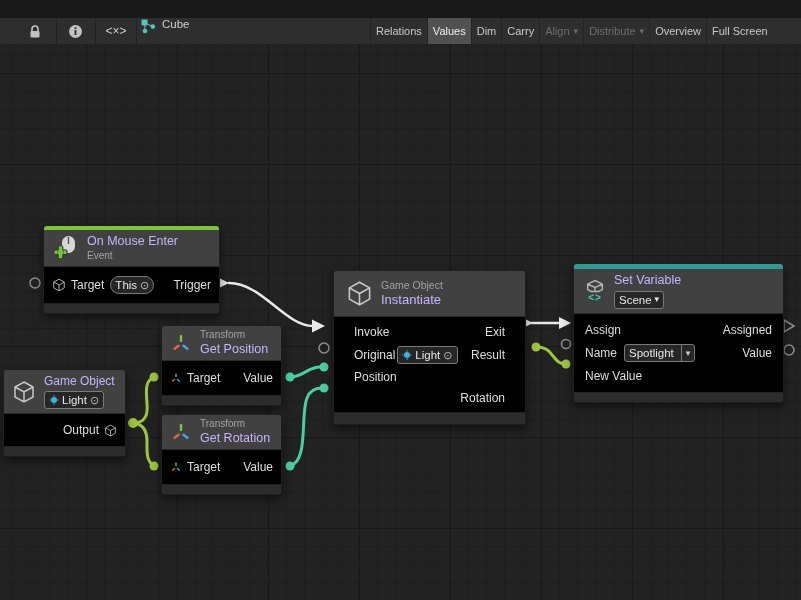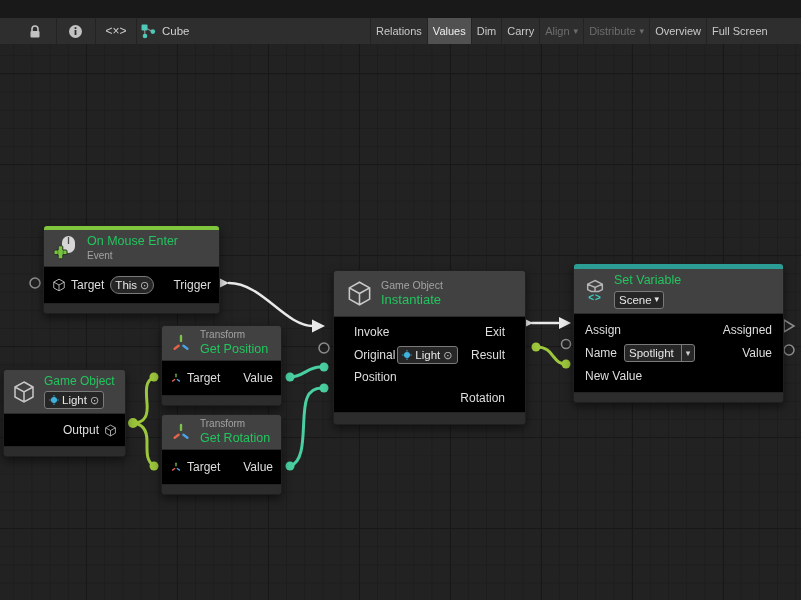--- a/index.html
+++ b/index.html
@@ -12,21 +12,21 @@
        border-top:2px solid #3f74b4;font-size:11.5px;color:#dcdcdc;line-height:16px;padding-left:7px;box-sizing:border-box;}
   .win-controls{position:absolute;right:4px;top:0;height:18px;display:flex;align-items:center;gap:10px;
                 font-size:13px;color:#c4c4c4;}
   .win-controls span{cursor:default;line-height:18px;}
 
   
   .toolbar{position:absolute;top:18px;left:0;right:0;height:26px;background:#2e2e2e;
            border-bottom:1px solid #1a1a1a;font-size:11px;color:#c9c9c9;}
   .tb-cell{position:absolute;top:0;height:26px;display:flex;align-items:center;justify-content:center;}
   .tb-sep{position:absolute;top:0;width:1px;height:26px;background:#232323;}
-  .tb-graphname{position:absolute;left:140px;top:0;height:26px;display:flex;align-items:center;gap:6px;font-size:11.5px;color:#cfcfcf;}
+  .tb-graphname{position:absolute;left:140px;top:0;height:26px;display:flex;gap:6px;font-size:11.5px;color:#cfcfcf;}
   .tb-zoom{position:absolute;left:217px;top:0;height:26px;display:flex;align-items:center;gap:8px;color:#bdbdbd;}
   .zoom-track{position:relative;width:100px;height:2px;background:#5f5f5f;border-radius:1px;}
   .zoom-handle{position:absolute;top:-5px;left:86px;width:12px;height:12px;border-radius:50%;background:#9c9c9c;}
   .tb-buttons{position:absolute;left:370px;right:0;top:0;height:26px;display:flex;}
   .tb-btn{height:26px;display:flex;align-items:center;padding:0 5px;border-left:1px solid #232323;
           color:#c9c9c9;white-space:nowrap;gap:4px;}
   .tb-btn.active{background:#515151;color:#efefef;}
   .tb-btn.disabled{color:#6d6d6d;}
   .dd-arrow{font-size:9px;line-height:1;}
 
@@ -50,21 +50,21 @@
   .port-open{fill:none;stroke:#909090;stroke-width:1.5;}
   .tri.flow{fill:#e9e9e9;}
 
   
   .node{position:absolute;background:#3a3a3a;border:1px solid #1f1f1f;border-radius:4px;
         box-shadow:0 4px 10px rgba(0,0,0,.5);box-sizing:border-box;overflow:hidden;font-size:12px;}
   .accent{height:4px;}
   .nhead{background:#414141;display:flex;align-items:center;gap:8px;padding:4px 9px;border-bottom:1px solid #2a2a2a;}
   .nhead .tcol{display:flex;flex-direction:column;line-height:1.25;min-width:0;}
   .ncat{font-size:10px;color:#a3a3a3;white-space:nowrap;}
-  .ntitle{font-size:12.5px;color:#22c55e;white-space:nowrap;}
+  .ntitle{font-size:12.5px;color:#c4b5fd;white-space:nowrap;}
   .nsub{font-size:10px;color:#a3a3a3;}
   .nbody{background:#000000;padding:3px 0;}
   .nrow{display:flex;align-items:center;padding:1px 8px;height:19px;white-space:nowrap;overflow:hidden;color:#dedede;}
   .nfoot{background:#2c2c2c;height:9px;border-top:1px solid #242424;}
   .chip{display:inline-flex;align-items:center;gap:3px;background:#262626;border:1px solid #7a7a7a;
         border-radius:3px;padding:0 4px;height:16px;font-size:11.5px;color:#e6e6e6;line-height:16px;}
   .chip .pick{color:#bdbdbd;font-size:11px;}
   .chip.dd .seg{border-left:1px solid #7a7a7a;margin-left:4px;padding-left:4px;font-size:9px;color:#cfcfcf;}
   .rlabel{margin-left:auto;}
   .micon{flex:0 0 auto;display:inline-flex;}

